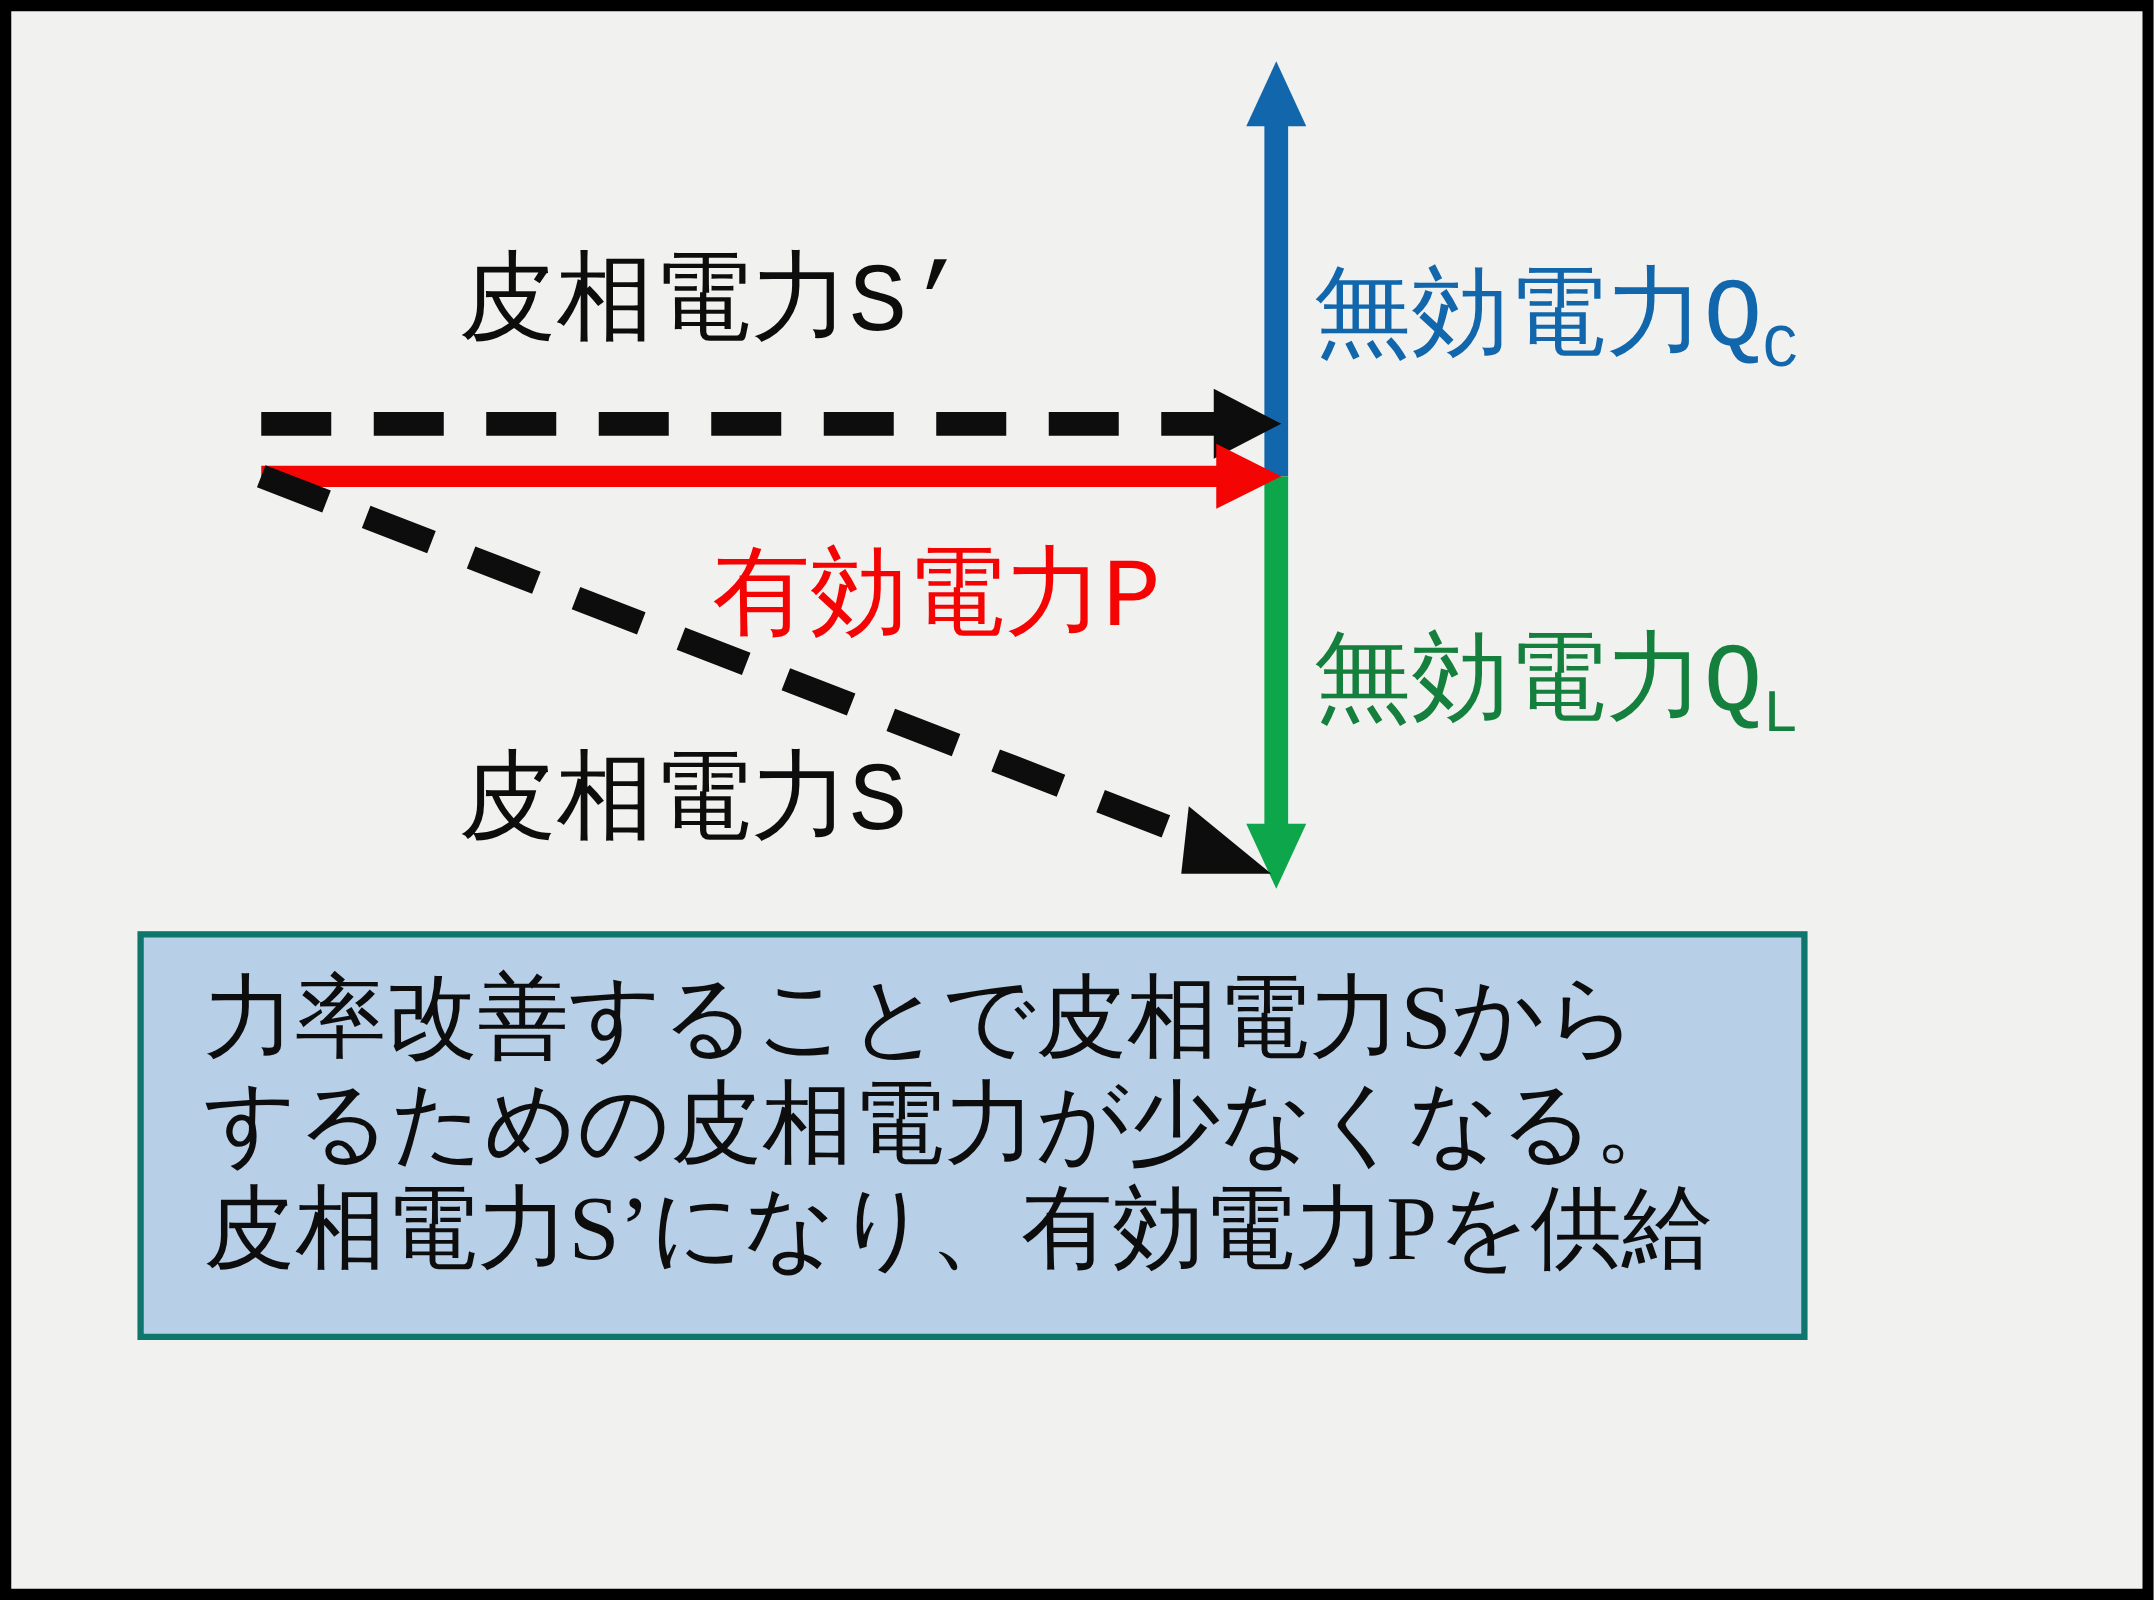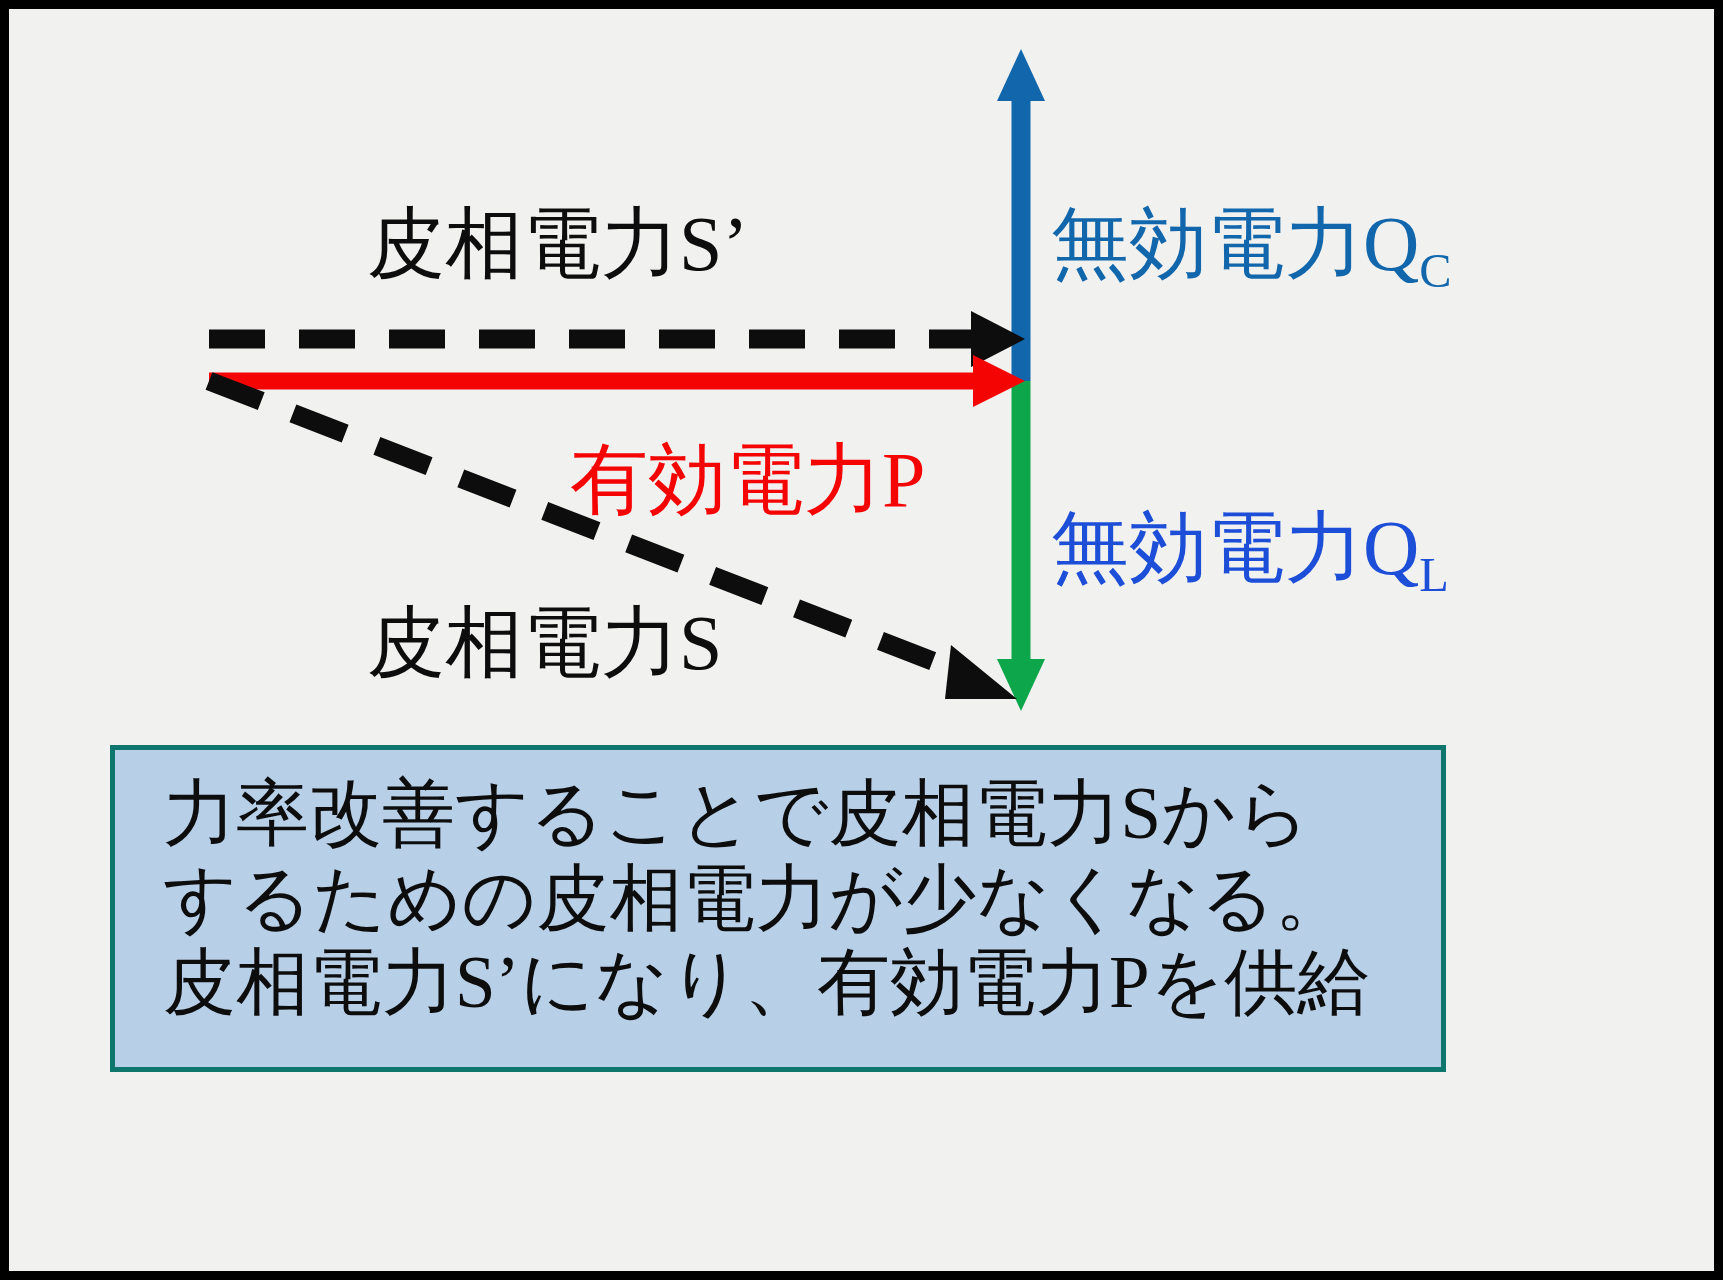--- a/index.html
+++ b/index.html
@@ -21,52 +21,52 @@
     position: absolute;
     left: 0;
     top: 0;
     width: 1723px;
     height: 1280px;
     pointer-events: none;
   }
   .lbl {
     position: absolute;
     white-space: nowrap;
-    font-family: Liberation Serif, serif;
+    font-family: Liberation Mono, monospace;
     line-height: 1.0;
   }
   .lbl .sub {
     font-size: 0.62em;
     vertical-align: sub;
     line-height: 0;
   }
 
   #label-s-prime {
     left: 358px;
     top: 196px;
     font-size: 78px;
     color: #0d0d0d;
   }
   #label-qc {
     left: 1042px;
-    top: 196px;
+    top: 208px;
     font-size: 78px;
     color: #1267ac;
   }
   #label-p {
     left: 561px;
     top: 432px;
     font-size: 78px;
     color: #f50404;
   }
   #label-ql {
     left: 1042px;
     top: 500px;
     font-size: 78px;
-    color: #1d4ed8;
+    color: #15803d;
   }
   #label-s {
     left: 358px;
     top: 595px;
     font-size: 78px;
     color: #0d0d0d;
     text-align: center;
   }
 
   #info-box {

